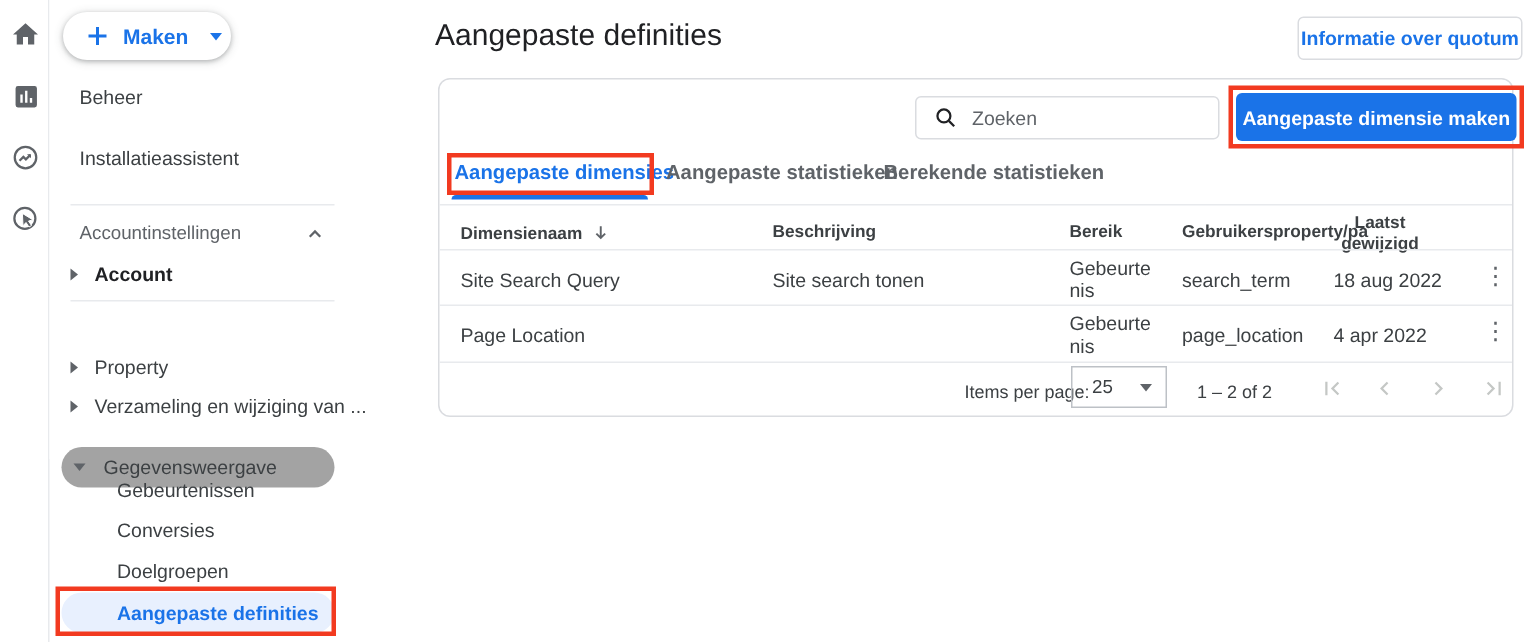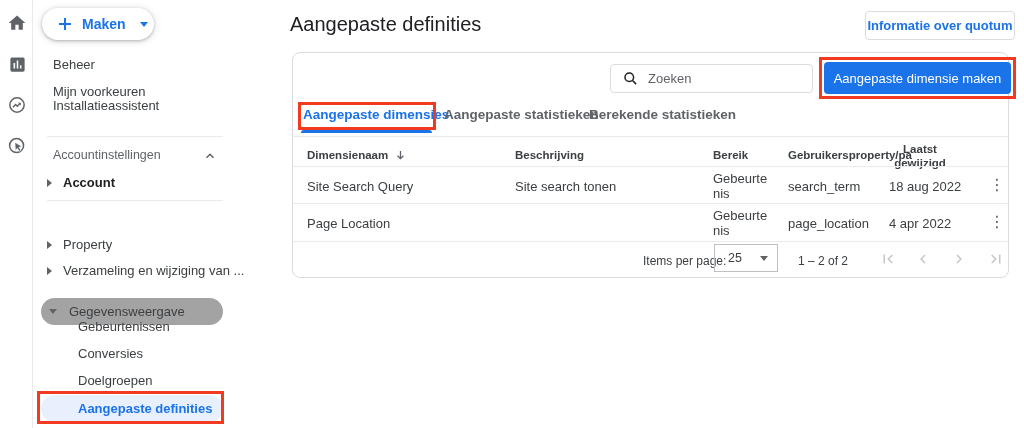--- a/index.html
+++ b/index.html
@@ -34,21 +34,21 @@
   .page-title { left:290px; top:13px; font-size:20px; color:#202124; }
   .quota-btn { left:865px; top:11px; width:150px; height:29px; background:#fff; border:1px solid #dadce0; border-radius:4px;
     color:#1a73e8; font-size:13px; font-weight:700; display:flex; align-items:center; justify-content:center; cursor:pointer; }
 
   .card { left:292px; top:52px; width:717px; height:226px; background:#fff; border:1px solid #dadce0; border-radius:8px; }
 
   .search-box { position:absolute; left:317px; top:11px; width:203px; height:29px; border:1px solid #dadce0; border-radius:4px; display:flex; align-items:center; }
   .search-box input { border:0; outline:0; font-size:13px; color:#3c4043; width:150px; font-family:inherit; background:transparent; }
   .search-box input::placeholder { color:#5f6368; }
   .blue-btn { position:absolute; left:531px; top:9px; width:187px; height:32px; background:#1a73e8; border:0; border-radius:4px;
-    color:#fff; font-size:13px; font-weight:400; font-family:inherit; cursor:pointer; }
+    color:#fff; font-size:13px; font-weight:700; font-family:inherit; cursor:pointer; }
 
   .tab { position:absolute; top:54px; font-size:13.5px; color:#5f6368; font-weight:700; cursor:pointer; white-space:nowrap; }
   .tab.active { color:#1a73e8; }
   .tab-underline { position:absolute; left:8px; top:77px; width:131px; height:3px; background:#1a73e8; border-radius:3px 3px 0 0; }
   .tabs-divider { position:absolute; left:0; top:83px; width:715px; height:1px; background:#e8eaed; }
 
   .th { position:absolute; font-size:11.5px; font-weight:700; color:#3c4043; }
   .td { position:absolute; font-size:13px; color:#3c4043; white-space:nowrap; }
   .row-border { position:absolute; left:0; width:715px; height:1px; background:#e8eaed; }
   .scope-cell { width:60px; word-break:break-all; white-space:normal; line-height:15px; }
@@ -97,21 +97,20 @@
       <span style="margin-left:15px;display:flex;">
         <svg width="16" height="16" viewBox="0 0 16 16">
             <path d="M8 2v12M2 8h12" stroke="#1a73e8" stroke-width="2"></path>
           </svg>
       </span>
       <span class="maken-label">Maken</span>
       <span class="caret-down"></span>
     </div>
 
     <div class="nav-item" style="left:20px; top:57px">Beheer</div>
-    <div class="nav-item" style="left:20px; top:84px">Mijn voorkeuren</div>
     <div class="nav-item" style="left:20px; top:98px">Installatieassistent</div>
 
     <div class="divider-h" style="top:136px"></div>
 
     <div class="nav-section" style="left:20px; top:148px; width:185px">
       <span>Accountinstellingen</span>
       <span class="chev-up">
         <svg width="12" height="12" viewBox="0 0 12 12">
             <path d="M2.5 7.8 6 4.3l3.5 3.5" fill="none" stroke="#5f6368" stroke-width="1.5"></path>
           </svg>

